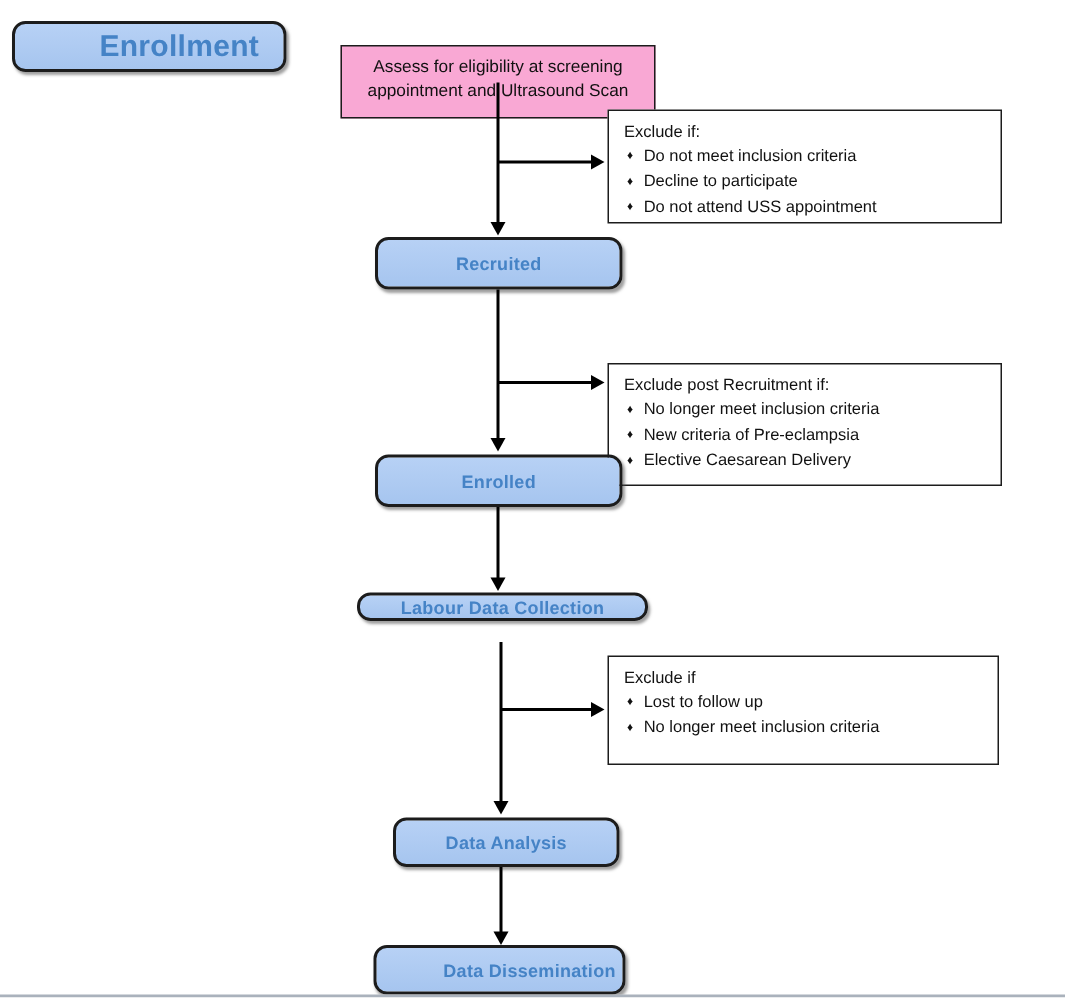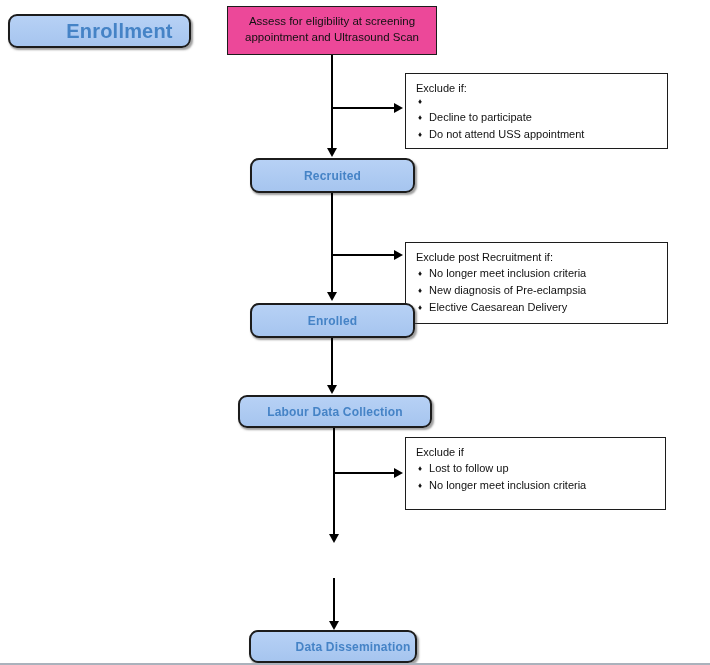--- a/index.html
+++ b/index.html
@@ -28,30 +28,31 @@
     display: flex;
     align-items: center;
     justify-content: center;
     text-align: center;
     letter-spacing: 0.2px;
   }
 
   
   .plain-box {
     position: absolute;
-    background: #ec4899;
+    background: #f9a8d4;
     border: 1.5px solid #1c1c1c;
     color: #111111;
     font-size: 11.5px;
     line-height: 1.4;
     text-align: center;
     display: flex;
     align-items: flex-start;
     justify-content: center;
     padding: 6px 10px;
+    margin-top: 24px;
   }
 
   
   .exclude-box {
     position: absolute;
     background: #ffffff;
     border: 1.5px solid #1c1c1c;
     color: #111111;
     font-size: 11px;
     padding: 8px 24px 4px 10px;
@@ -101,20 +102,21 @@
   <div class="arrow-down" style="left:327px; top:148px;"></div>
 
   <div class="hline" style="left:332px; top:107px; width:62px;"></div>
   <div class="arrow-right" style="left:394px; top:103px;"></div>
 
   <div class="exclude-box" style="left:405px; top:73px; width:263px; height:76px;">
     <div class="exclude-title">Exclude if:</div>
     <ul>
       <li>
         <span class="bullet">♦</span>
+        <span>Do not meet inclusion criteria</span>
       </li>
       <li>
         <span class="bullet">♦</span>
         <span>Decline to participate</span>
       </li>
       <li>
         <span class="bullet">♦</span>
         <span>Do not attend USS appointment</span>
       </li>
     </ul>
@@ -130,35 +132,35 @@
 
   <div class="exclude-box" style="left:405px; top:206px; width:263px; height:82px;margin-top:36px;">
     <div class="exclude-title">Exclude post Recruitment if:</div>
     <ul>
       <li>
         <span class="bullet">♦</span>
         <span>No longer meet inclusion criteria</span>
       </li>
       <li>
         <span class="bullet">♦</span>
-        <span>New diagnosis of Pre-eclampsia</span>
+        <span>New criteria of Pre-eclampsia</span>
       </li>
       <li>
         <span class="bullet">♦</span>
         <span>Elective Caesarean Delivery</span>
       </li>
     </ul>
   </div>
 
   <div class="stage" style="left:250px; top:303px; width:165px; height:35px;">Enrolled</div>
 
   <div class="vline" style="left:331px; top:338px; height:48px;"></div>
   <div class="arrow-down" style="left:327px; top:385px;"></div>
 
-  <div class="stage" style="left:238px; top:395px; width:194px; height:33px;">Labour Data Collection</div>
+  <div class="stage" style="left:238px; top:395px; width:194px; height:19px;">Labour Data Collection</div>
 
   <div class="vline" style="left:333px; top:428px; height:107px;"></div>
   <div class="arrow-down" style="left:329px; top:534px;"></div>
 
   <div class="hline" style="left:334px; top:472px; width:60px;"></div>
   <div class="arrow-right" style="left:394px; top:468px;"></div>
 
   <div class="exclude-box" style="left:405px; top:437px; width:261px; height:73px;">
     <div class="exclude-title">Exclude if</div>
     <ul>
@@ -166,19 +168,20 @@
         <span class="bullet">♦</span>
         <span>Lost to follow up</span>
       </li>
       <li>
         <span class="bullet">♦</span>
         <span>No longer meet inclusion criteria</span>
       </li>
     </ul>
   </div>
 
+  <div class="stage" style="left:262px; top:545px; width:151px; height:33px;">Data Analysis</div>
 
   <div class="vline" style="left:333px; top:578px; height:44px;"></div>
   <div class="arrow-down" style="left:329px; top:621px;"></div>
 
   <div class="stage" style="left:249px; top:630px; width:168px; height:33px;padding-left:40px;">Data Dissemination</div>
 
 </div>
 
 </body></html>

